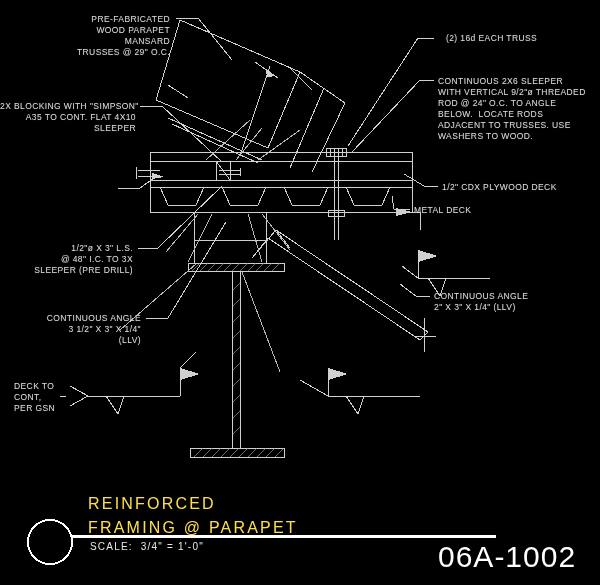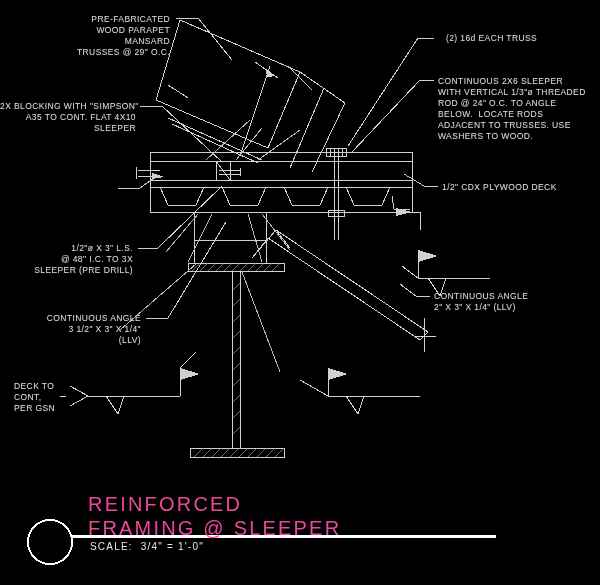--- a/index.html
+++ b/index.html
@@ -32,23 +32,23 @@
     white-space: pre;
     text-shadow: 0 0 1px rgba(200,200,200,0.35);
   }
   .lbl.r { text-align: right; }
   .lbl.l { text-align: left; }
 
   #title-text {
     position: absolute;
     left: 88px;
     top: 492px;
-    color: #ec4899;
-    font-family: "Liberation Sans", sans-serif;
-    font-size: 20px;
+    color: #fde047;
+    font-family: "Liberation Sans", sans-serif;
+    font-size: 16px;
     line-height: 24px;
     letter-spacing: 2.2px;
     white-space: pre;
   }
   #scale-text {
     position: absolute;
     left: 90px;
     top: 541px;
     color: #e8e8e8;
     font-family: "Liberation Sans", sans-serif;
@@ -326,43 +326,45 @@
 MANSARD
 TRUSSES @ 29" O.C.</div>
 
   <div class="lbl l" style="left:446px; top:33px; width:160px;">(2) 16d EACH TRUSS</div>
 
   <div class="lbl r" style="left:0px; top:101px; width:136px;">2X BLOCKING WITH "SIMPSON"
 A35 TO CONT. FLAT 4X10
 SLEEPER</div>
 
   <div class="lbl l" style="left:438px; top:76px; width:162px;">CONTINUOUS 2X6 SLEEPER
-WITH VERTICAL 1/3"ø THREADED
+WITH VERTICAL 9/2"ø THREADED
 ROD @ 24" O.C. TO ANGLE
 BELOW.  LOCATE RODS
 ADJACENT TO TRUSSES. USE
 WASHERS TO WOOD.</div>
 
   <div class="lbl l" style="left:442px; top:182px; width:158px;">1/2" CDX PLYWOOD DECK</div>
 
+  <div class="lbl l" style="left:414px; top:205px; width:130px;">METAL DECK</div>
 
 
   <div class="lbl r" style="left:3px; top:243px; width:130px;">1/2"ø X 3" L.S.
 @ 48" I.C. TO 3X
 SLEEPER (PRE DRILL)</div>
 
   <div class="lbl r" style="left:11px; top:313px; width:130px;">CONTINUOUS ANGLE
 3 1/2" X 3" X 1/4"
 (LLV)</div>
 
   <div class="lbl l" style="left:434px; top:291px; width:160px;">CONTINUOUS ANGLE
 2" X 3" X 1/4" (LLV)</div>
 
   <div class="lbl l" style="left:14px; top:381px; width:60px;">DECK TO
 CONT,
 PER GSN</div>
 
-  <div id="title-text"><span>REINFORCED</span><br><span>FRAMING @ SLEEPER</span></div>
+  <div id="title-text"><span>REINFORCED</span><br><span>FRAMING @ PARAPET</span></div>
 
   <div id="scale-text">SCALE:  3/4" = 1'-0"</div>
 
+  <div id="sheet-number">06A-1002</div>
 
 </div>
 
 </body></html>

